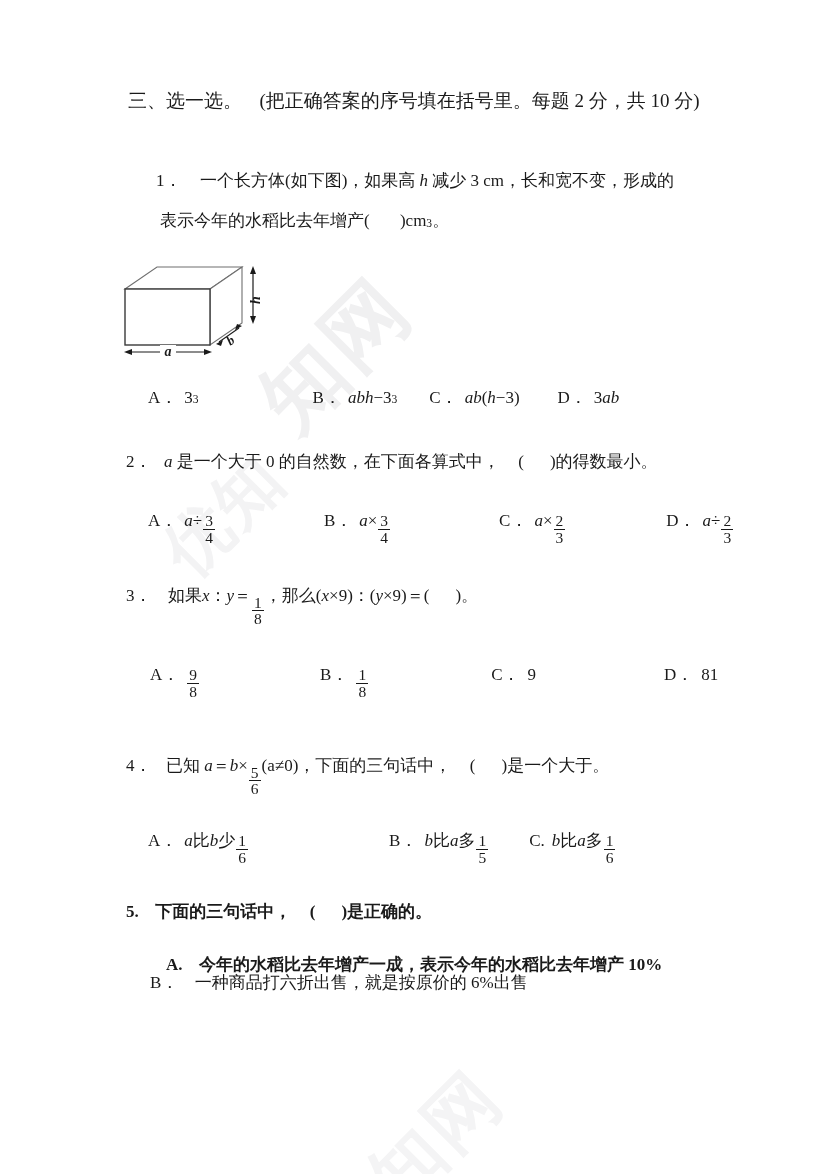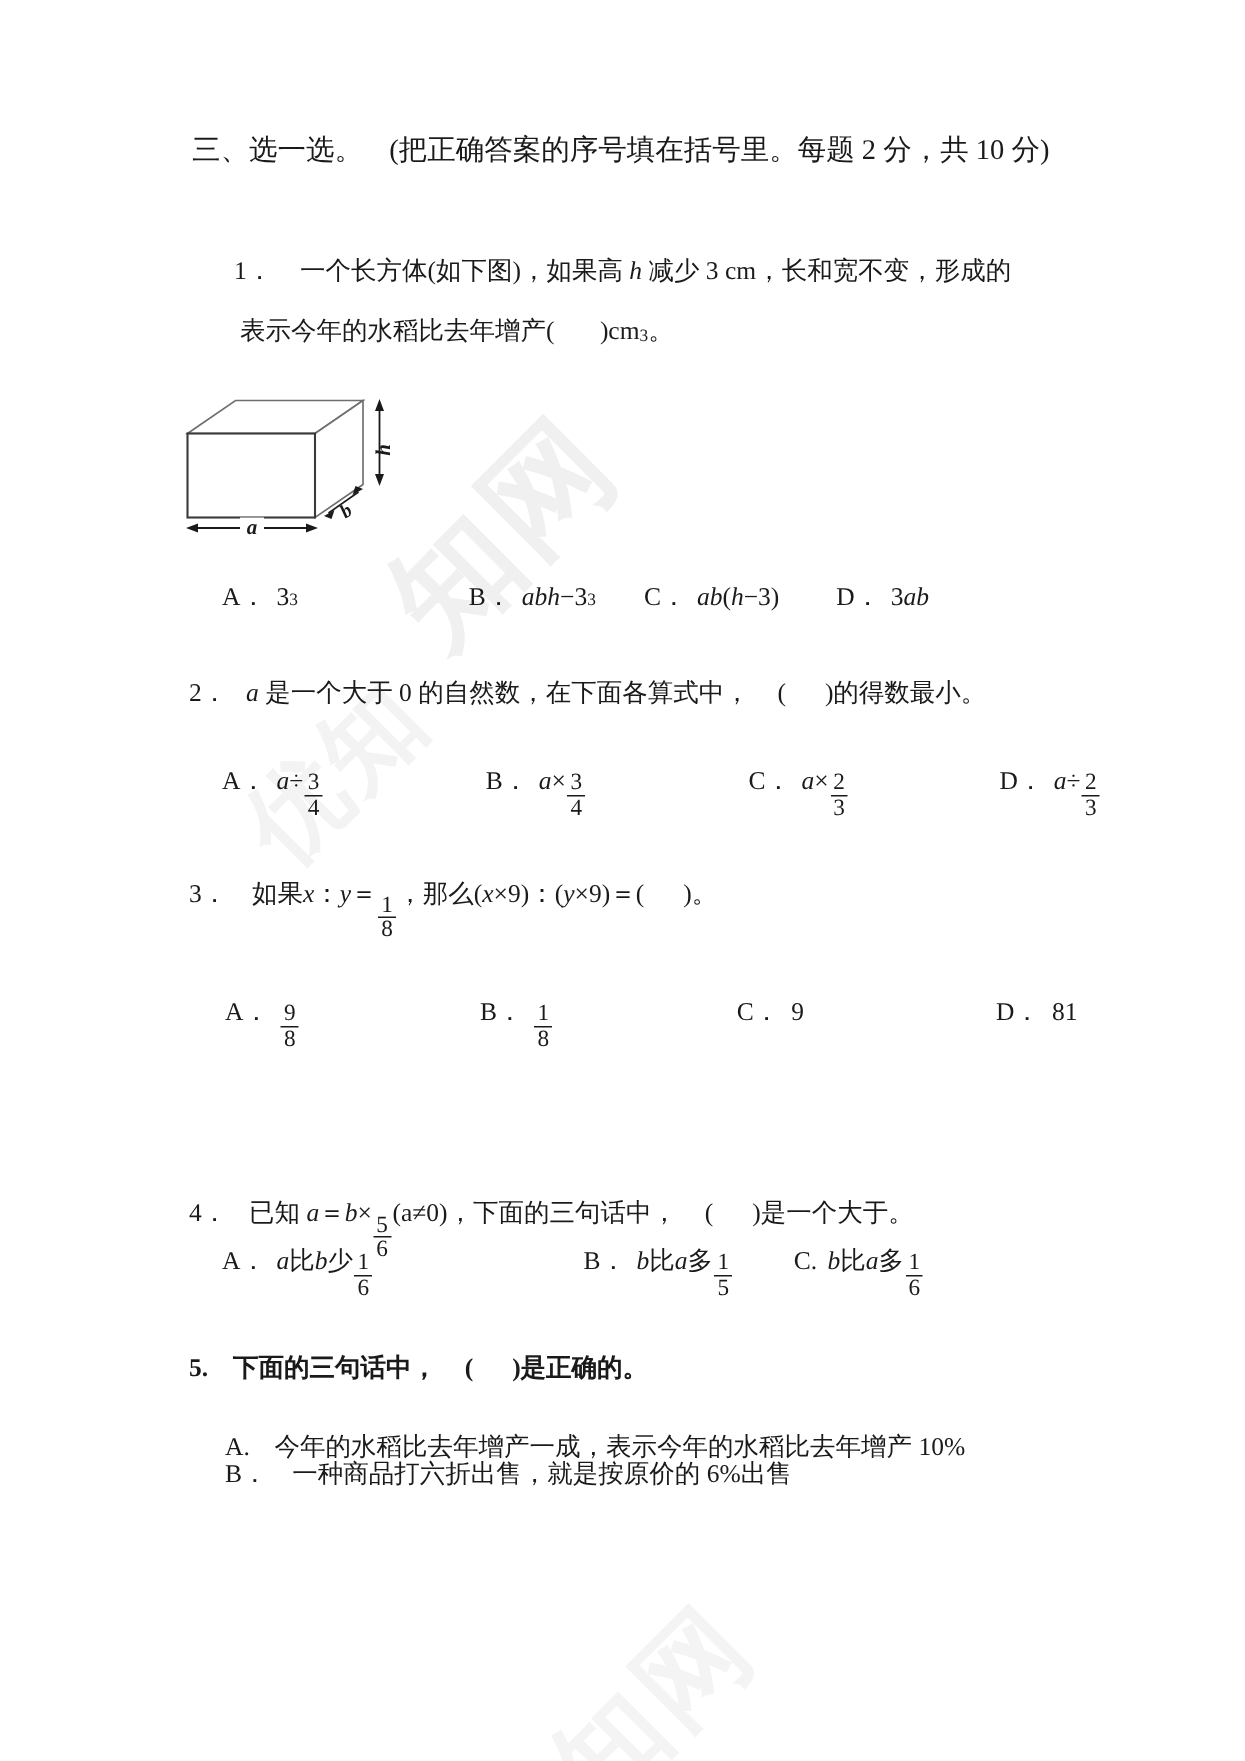--- a/index.html
+++ b/index.html
@@ -312,21 +312,21 @@
       <span>9</span>
     </span>
     <span style="display:inline-block;width:128px;"></span>
     <span class="opt">
       <span>D．</span>
       <span style="display:inline-block;width:8px;"></span>
       <span>81</span>
     </span>
   </div>
 
-  <div class="q" style="left:126px; top:796px;">
+  <div class="q" style="left:126px; top:753px;">
     <span class="q-num">4．</span>
     <span style="display:inline-block;width:6px;"></span>
     <span>已知 </span><span class="italic">a</span><span>＝</span><span class="italic">b</span><span>×</span><span class="frac">
         <span class="num">5</span>
         <span class="den">6</span>
       </span><span class="italic" style="font-style:normal;">(a≠0)，下面的三句话中，</span>
     <span style="display:inline-block;width:10px;"></span>
     <span>(</span><span class="gap-sm"></span><span>)是一个大于。</span>
   </div>
 
@@ -372,21 +372,21 @@
   </div>
 
   <div class="q" style="left:126px; top:899px;font-weight:bold;">
     <span class="q-num">5.</span>
     <span style="display:inline-block;width:8px;"></span>
     <span>下面的三句话中，</span>
     <span style="display:inline-block;width:10px;"></span>
     <span>(</span><span class="gap-sm"></span><span>)是正确的。</span>
   </div>
 
-  <div class="q" style="left:150px; top:952px;">
+  <div class="q" style="left:166px; top:952px;font-weight:bold;">
     <span>A.</span>
     <span style="display:inline-block;width:8px;"></span>
     <span>今年的水稻比去年增产一成，表示今年的水稻比去年增产 10%</span>
   </div>
 
   <div class="q" style="left:150px; top:970px;">
     <span>B．</span>
     <span style="display:inline-block;width:8px;"></span>
     <span>一种商品打六折出售，就是按原价的 6%出售</span>
   </div>

